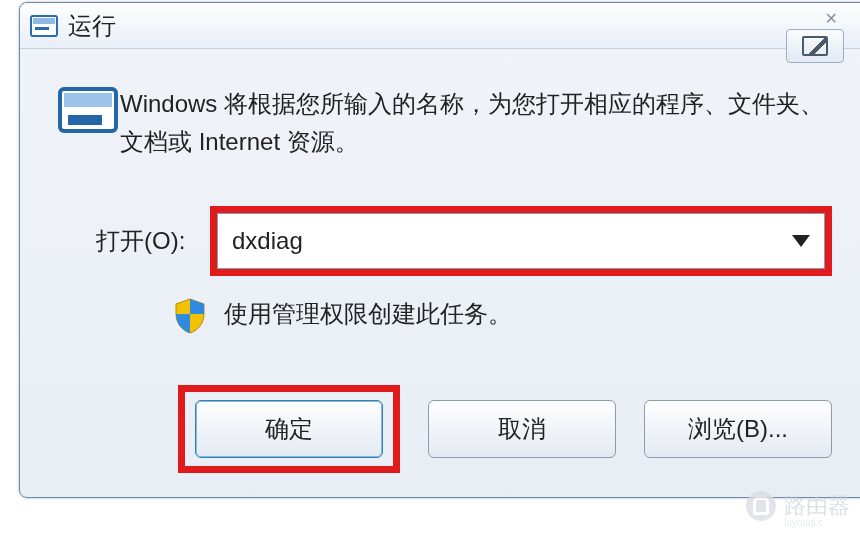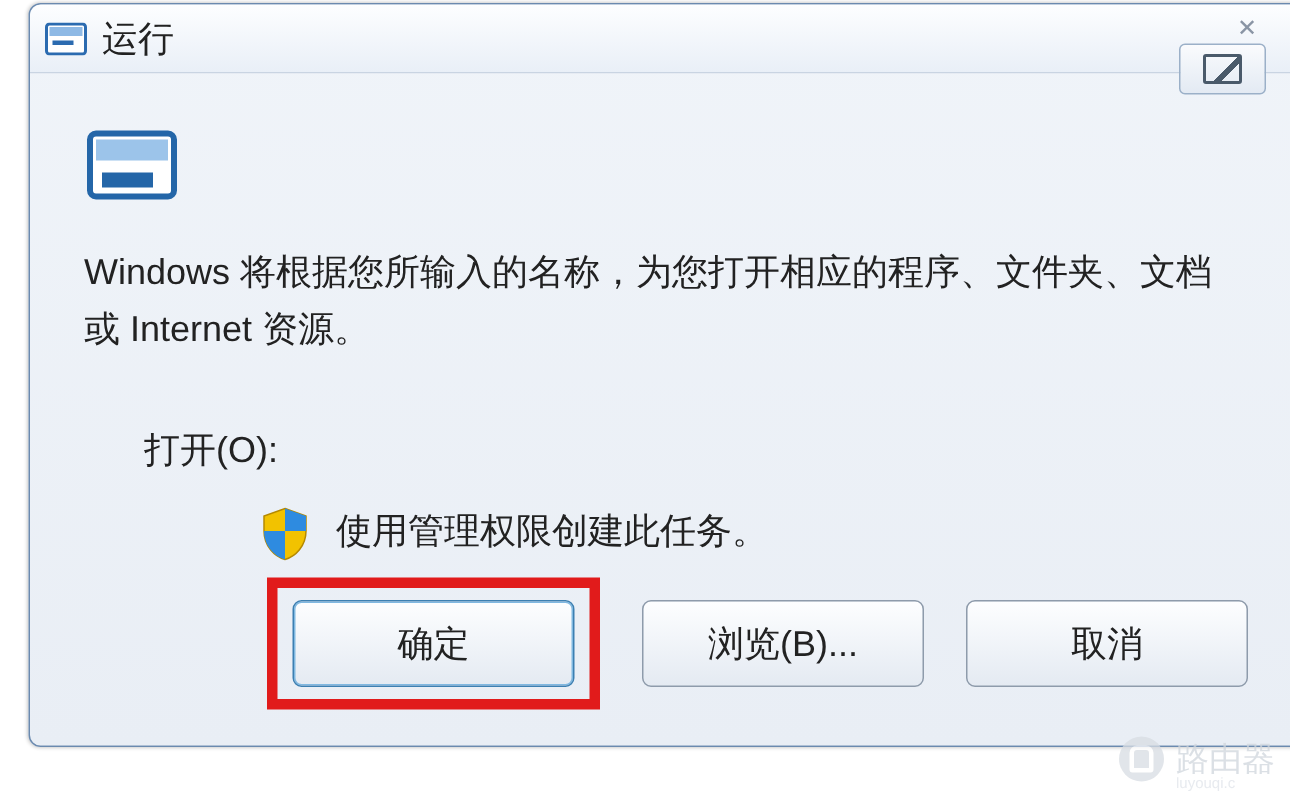--- a/index.html
+++ b/index.html
@@ -63,21 +63,21 @@
     }
     .x-mark{
       position:absolute;
       top: 6px; right: 30px;
       color:#8A95A5; font-size: 16px;
     }
     .content {
       padding: 36px 36px 10px 36px;
     }
     .intro {
-      display:flex; gap: 26px; align-items:flex-start;flex-direction:column;
+      display:flex; align-items:flex-start;
     }
     .run-icon svg{display:block;}
     .intro-text {
       font-size: 24px;
       color: #222;
       line-height: 1.6;
     }
     .open-row {
       display:flex; align-items:center; gap: 6px;
       margin-top: 44px;
@@ -198,40 +198,46 @@
           <rect x="4" y="4" width="56" height="42" rx="4" fill="#fff" stroke="#2466A8" stroke-width="4"></rect>
           <rect x="8" y="8" width="48" height="14" fill="#9CC4EA"></rect>
           <rect x="12" y="30" width="34" height="10" fill="#2466A8"></rect>
         </svg>
       </span>
       <div class="intro-text">Windows 将根据您所输入的名称，为您打开相应的程序、文件夹、文档或 Internet 资源。</div>
     </div>
 
     <div class="open-row">
       <div class="open-label">打开(O):</div>
+      <div class="combo-wrap">
+        <div class="combo">
+          <input type="text" value="dxdiag" style="">
+          <span class="chev"></span>
+        </div>
+      </div>
     </div>
 
     <div class="admin-row">
       <span class="shield">
         <svg width="32" height="36" viewBox="0 0 32 36">
           <path d="M16 1 L30 6 V16 C30 26 23 33 16 35 C9 33 2 26 2 16 V6 Z" fill="#F2C200" stroke="#B58900" stroke-width="1"></path>
           <path d="M16 1 L30 6 V16 H16 Z" fill="#2E8BE0"></path>
           <path d="M16 35 C9 33 2 26 2 16 H16 Z" fill="#2E8BE0"></path>
         </svg>
       </span>
       <span class="admin-text">使用管理权限创建此任务。</span>
     </div>
   </div>
 
   <div class="button-row">
     <div class="ok-wrap">
       <div class="btn primary">确定</div>
     </div>
+    <div class="btn">取消</div>
     <div class="btn">浏览(B)...</div>
-    <div class="btn">取消</div>
   </div>
 </div>
 
 <div class="watermark">
   <div class="circ"></div>
   <div>
     <span>路由器</span>
     <small>luyouqi.c</small>
   </div>
 </div>

